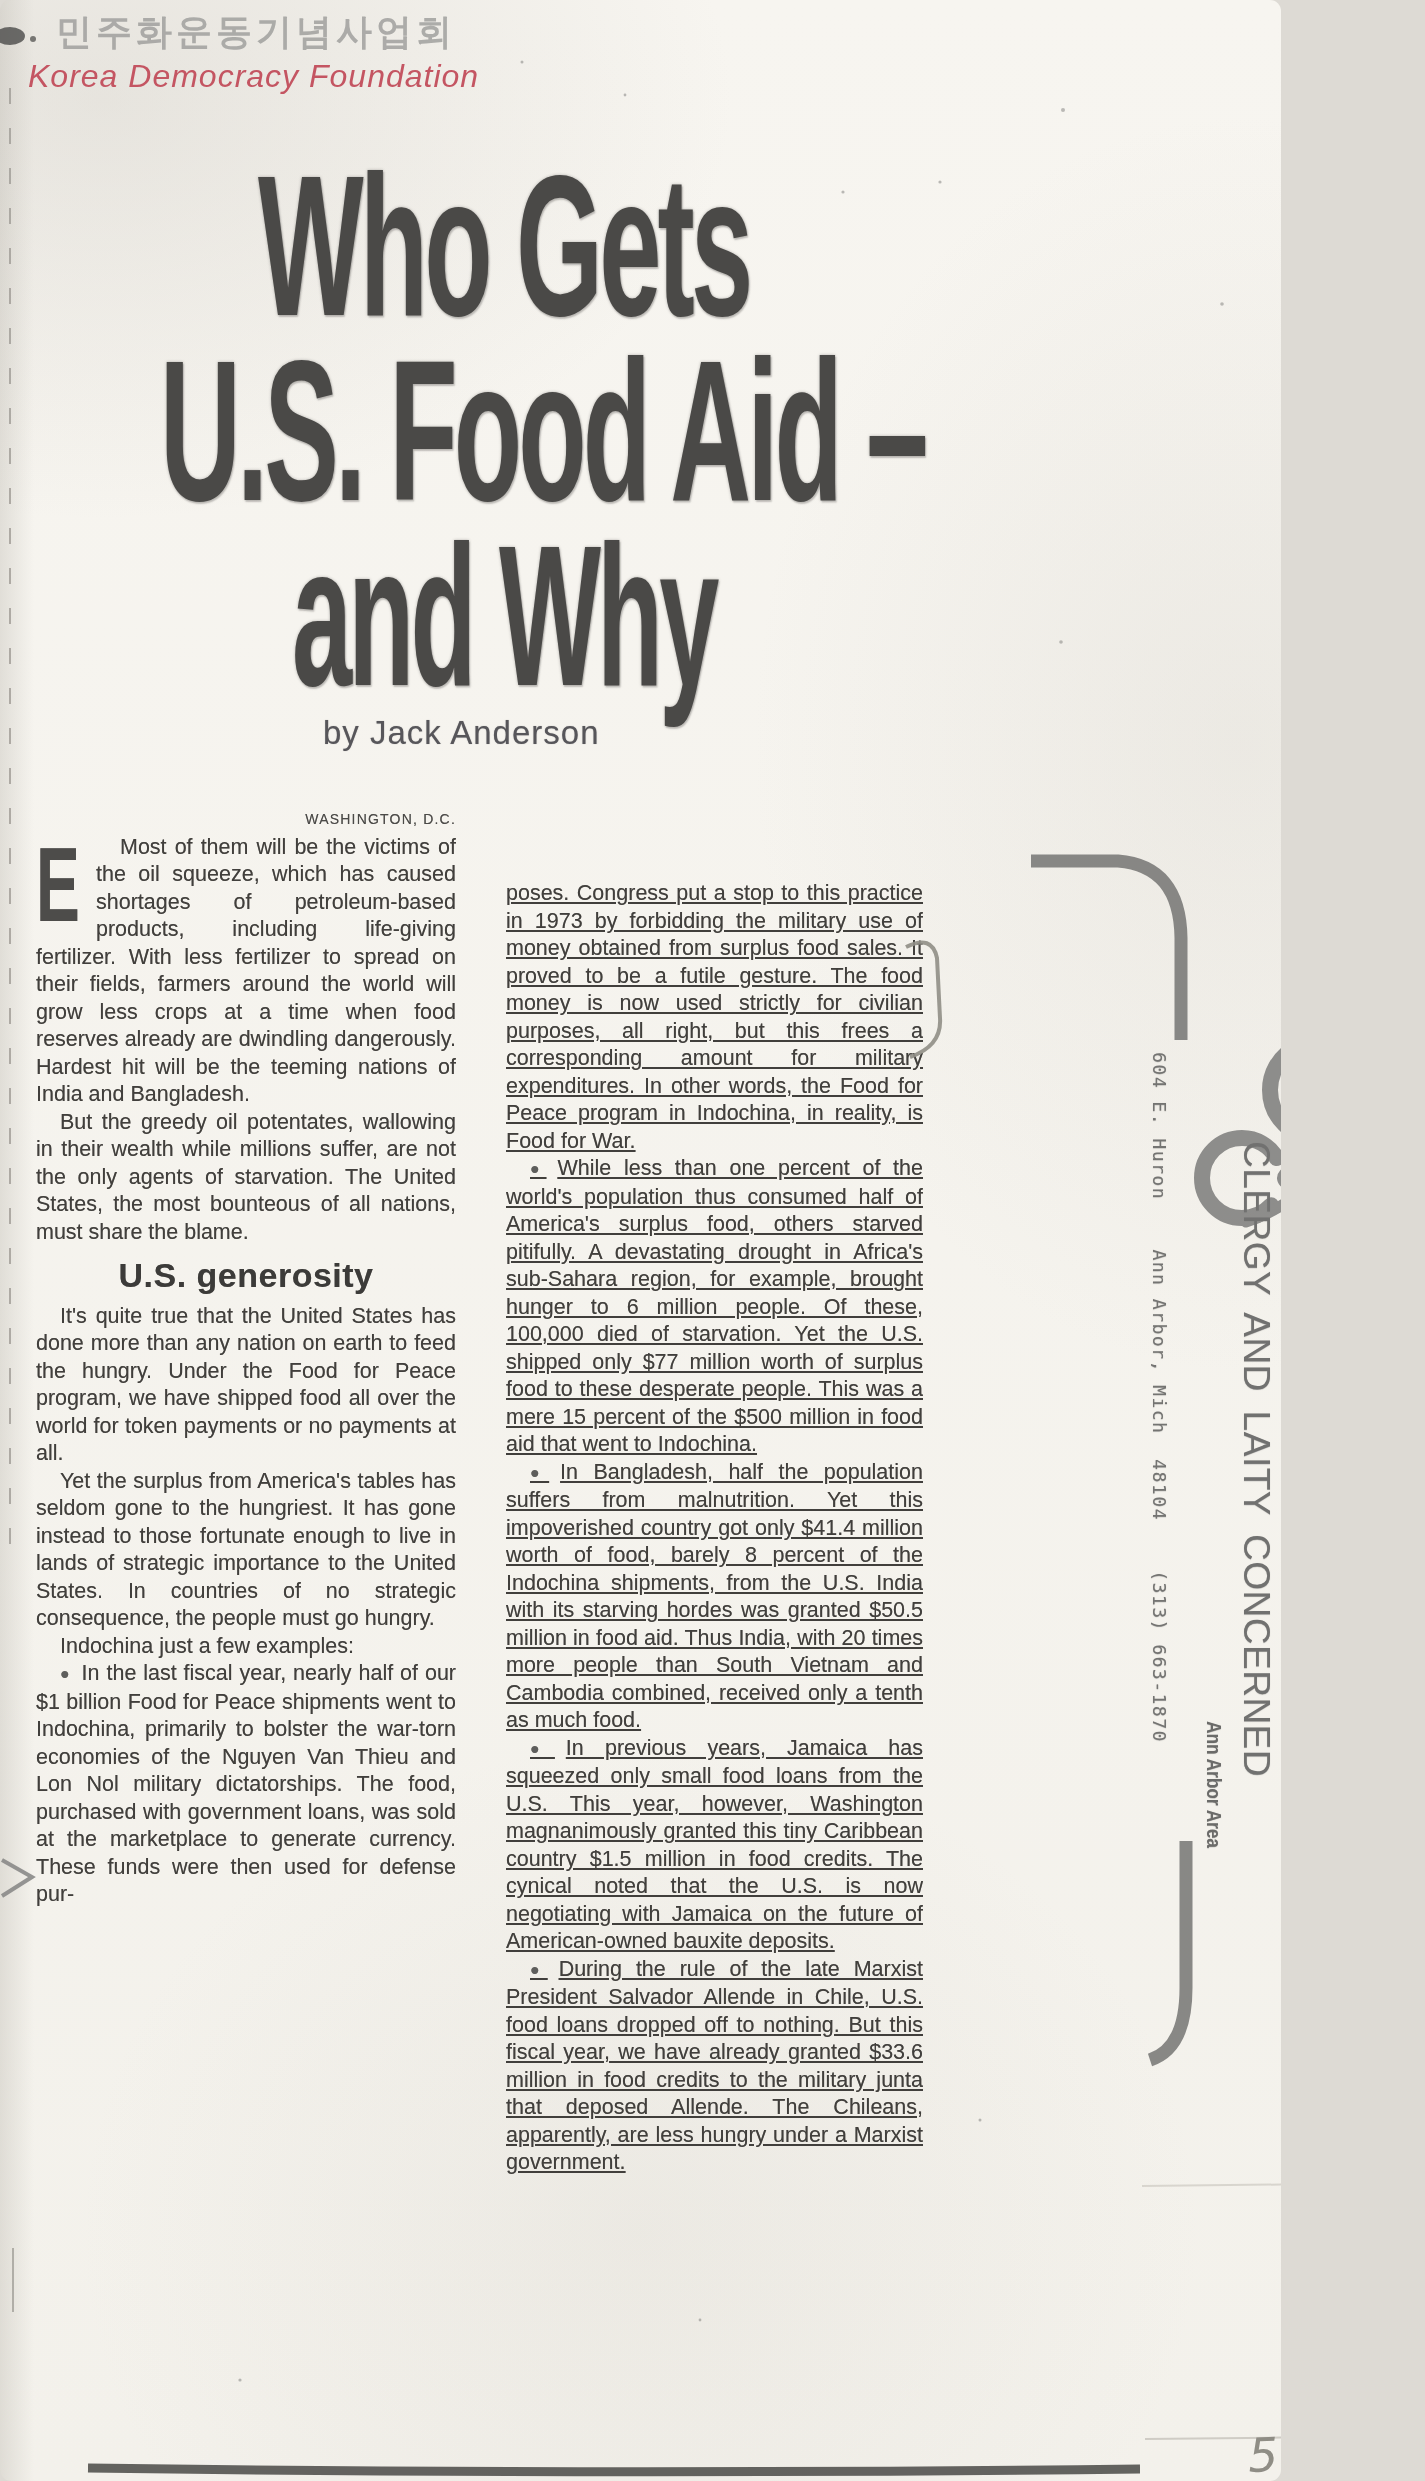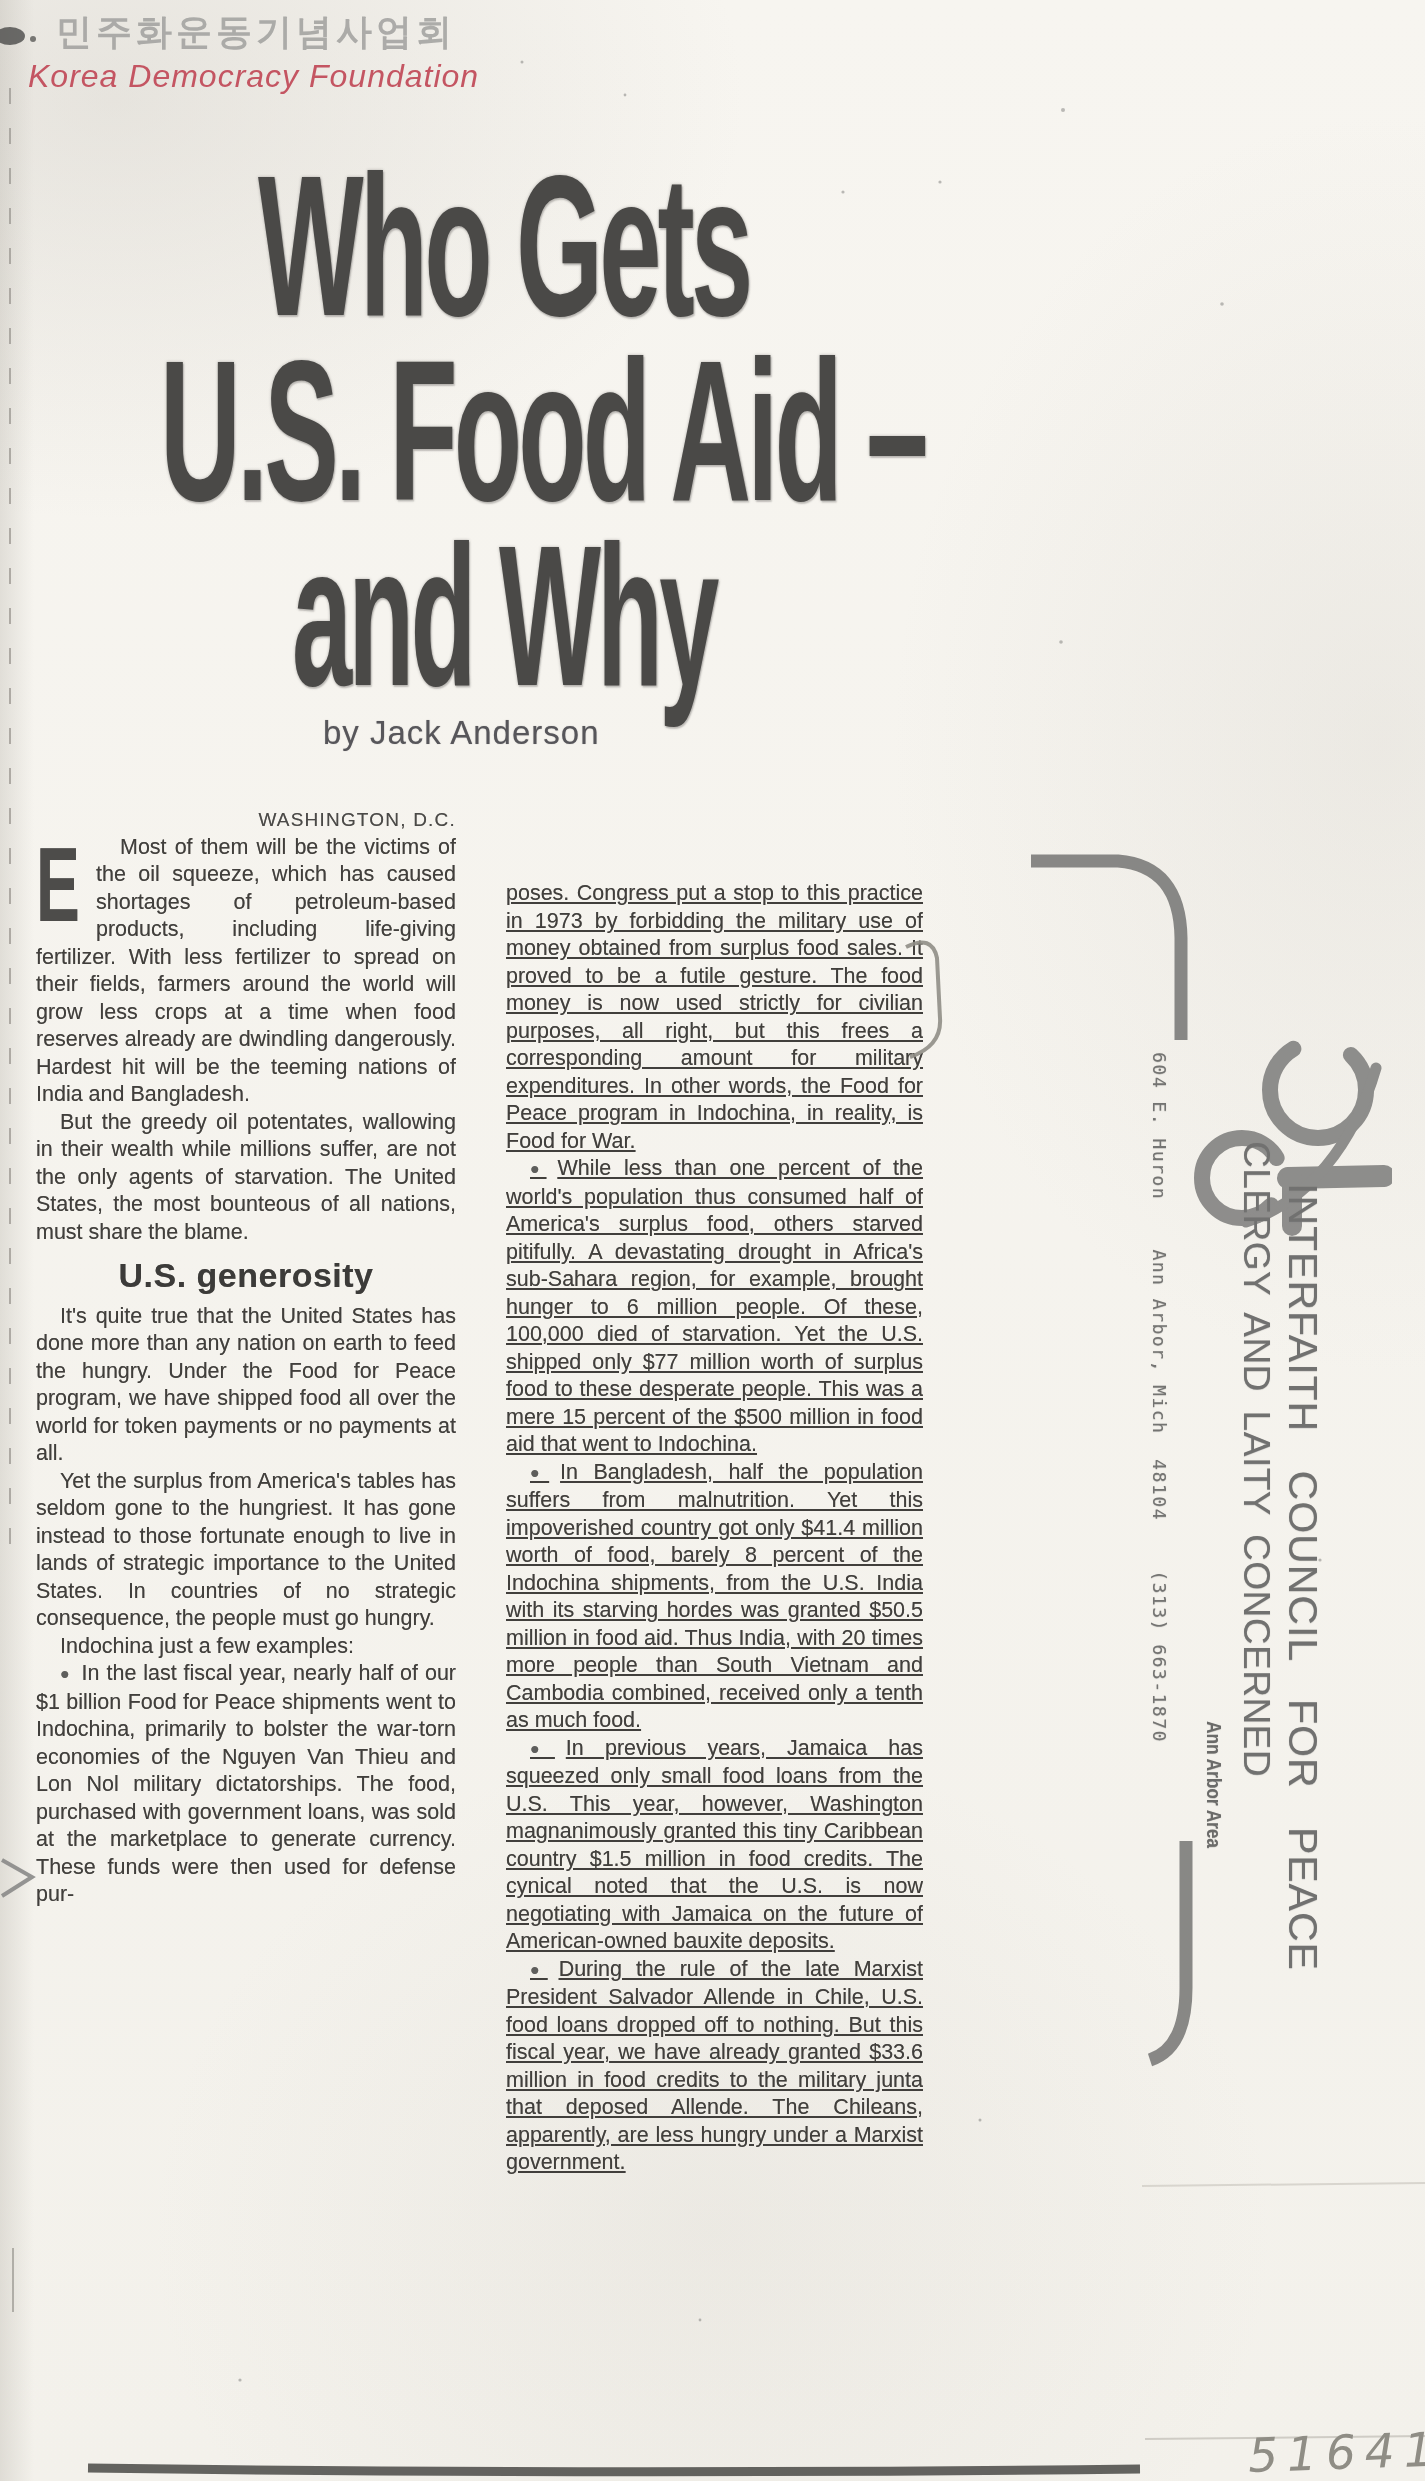--- a/index.html
+++ b/index.html
@@ -1,24 +1,25 @@
 <!DOCTYPE html>
 <html><head>
 <meta charset="utf-8">
 <style>
   html,body{margin:0;padding:0;background:#dddad4;}
   #page{
-    position:relative;width:1425px;height:2481px;overflow:hidden;
+    position:relative;width:1281px;height:2481px;overflow:hidden;
     font-family:"Liberation Sans",sans-serif;
     background:
       linear-gradient(to right, rgba(175,171,162,.30), rgba(0,0,0,0) 34px),
       radial-gradient(900px 600px at 8% 4%, rgba(200,196,188,.35), rgba(0,0,0,0) 70%),
       radial-gradient(700px 900px at 97% 30%, rgba(205,201,193,.25), rgba(0,0,0,0) 70%),
       radial-gradient(800px 700px at 50% 90%, rgba(208,204,196,.22), rgba(0,0,0,0) 70%),
       linear-gradient(#f7f5f0,#f3f1eb);
+    border-radius: 11px;
   }
   
   .korean{
     position:absolute;left:56px;top:8px;font-size:36px;font-weight:bold;
     color:#9c9c9a;letter-spacing:4px;opacity:.8;white-space:nowrap;
     font-family:"DejaVu Sans",sans-serif;
   }
   .kdf{
     position:absolute;left:28px;top:58px;font-size:32px;font-weight:normal;
     font-style:italic;letter-spacing:1px;white-space:nowrap;
@@ -37,21 +38,21 @@
     position:absolute;left:323px;top:714px;font-size:33px;color:#57565a;
     letter-spacing:1px;white-space:nowrap;text-shadow:0 0 1px rgba(90,90,95,.5);
   }
   
   .col{
     position:absolute;text-align:justify;font-size:21.5px;line-height:27.5px;
     color:#413f3c;text-shadow:0 0 .6px rgba(70,68,64,.55);
   }
   #col-left{left:36px;top:806px;width:420px;}
   #col-right{left:506px;top:880px;width:417px;text-decoration:underline;}
-  .dateline{margin:0 2px 8px 0;text-align:right;font-size:19px;
+  .dateline{margin:0 2px 8px 0;text-align:right;font-size:14px;
     letter-spacing:1.2px;color:#4b4a48;text-indent:0;}
   .para{margin:0;text-indent:24px;}
   .para.noindent{text-indent:0;}
   .dropcap{
     float:left;width:52px;height:96px;margin:6px 8px 0 0;
     font-size:106px;line-height:88px;font-weight:bold;color:#4d4c4a;
     transform:scaleX(.62);transform-origin:left top;
   }
   .subhead{
     margin:16px 0 13px;text-align:center;text-indent:0;

